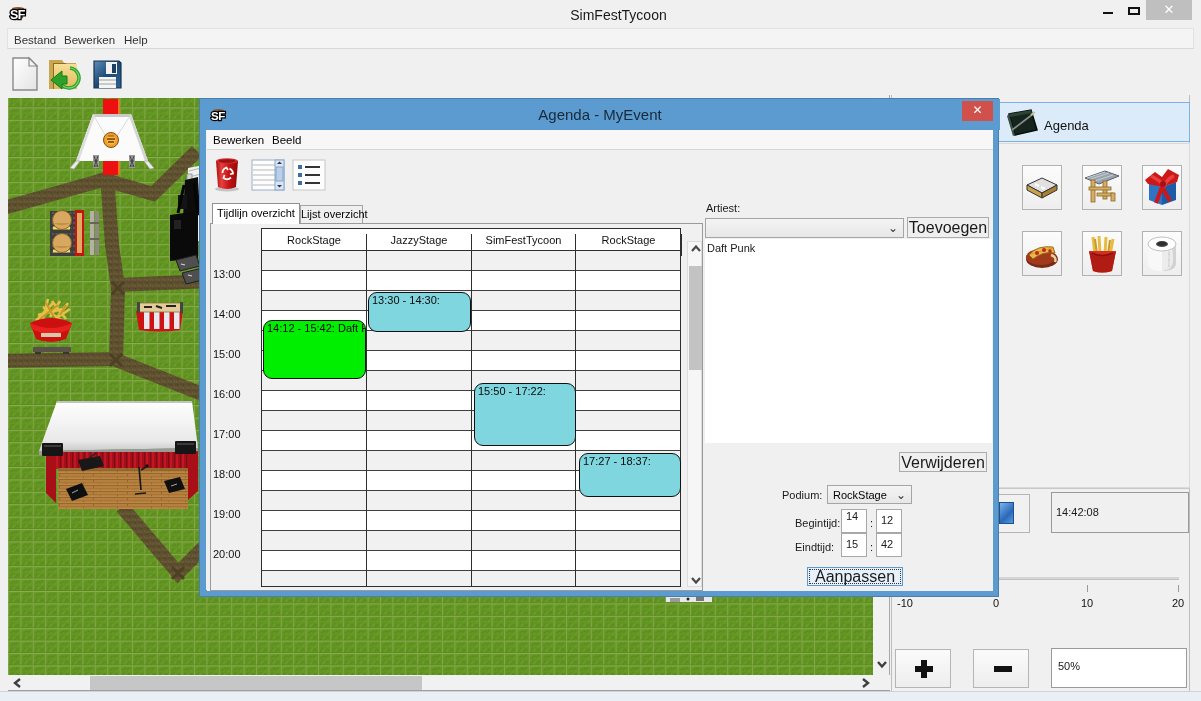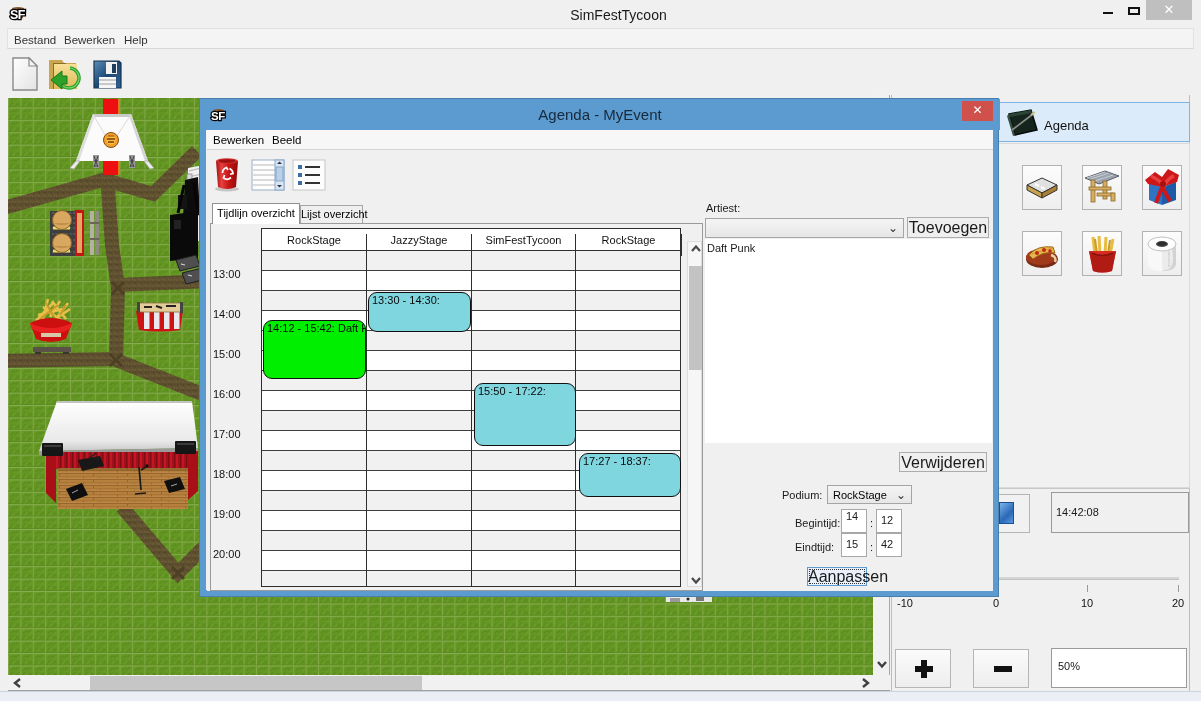--- a/index.html
+++ b/index.html
@@ -542,16 +542,16 @@
           <span class="chev">⌄</span>
         </div>
       <div class="lbl" style="left:588px;top:387px;">Begintijd:</div>
       <div class="inp" style="left:634px;top:379px;width:26px;height:24px;padding:0 0 0 4px;">14</div>
       <div class="lbl" style="left:663px;top:387px;">:</div>
       <div class="inp" style="left:669px;top:379px;width:26px;height:24px;padding:4px 0 0 4px;">12</div>
       <div class="lbl" style="left:588px;top:411px;">Eindtijd:</div>
       <div class="inp" style="left:634px;top:403px;width:26px;height:24px;padding:4px 0 0 4px;">15</div>
       <div class="lbl" style="left:663px;top:411px;">:</div>
       <div class="inp" style="left:669px;top:403px;width:26px;height:24px;padding:4px 0 0 4px;">42</div>
-      <div class="btn" style="left:600px;top:437px;width:60px;height:19px;line-height:18px;background:#e8f1fb;border-color:#5c9ad0;outline:1px dotted #333;outline-offset:-3px;">Aanpassen</div>
+      <div class="btn" style="left:600px;top:437px;width:96px;height:19px;line-height:18px;background:#e8f1fb;border-color:#5c9ad0;outline:1px dotted #333;outline-offset:-3px;">Aanpassen</div>
     </div>
   </div>
 </div>
 
 </body></html>

